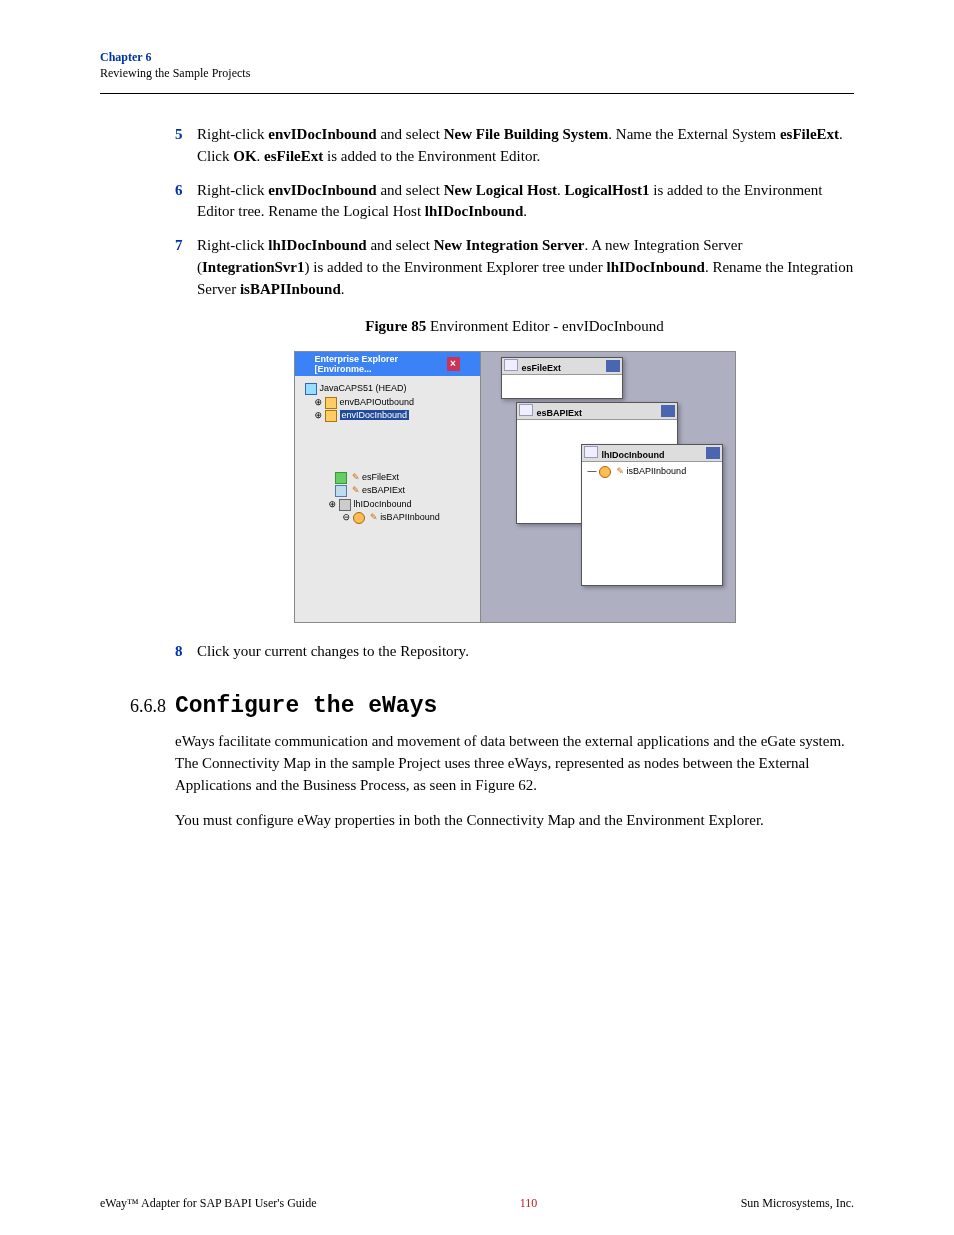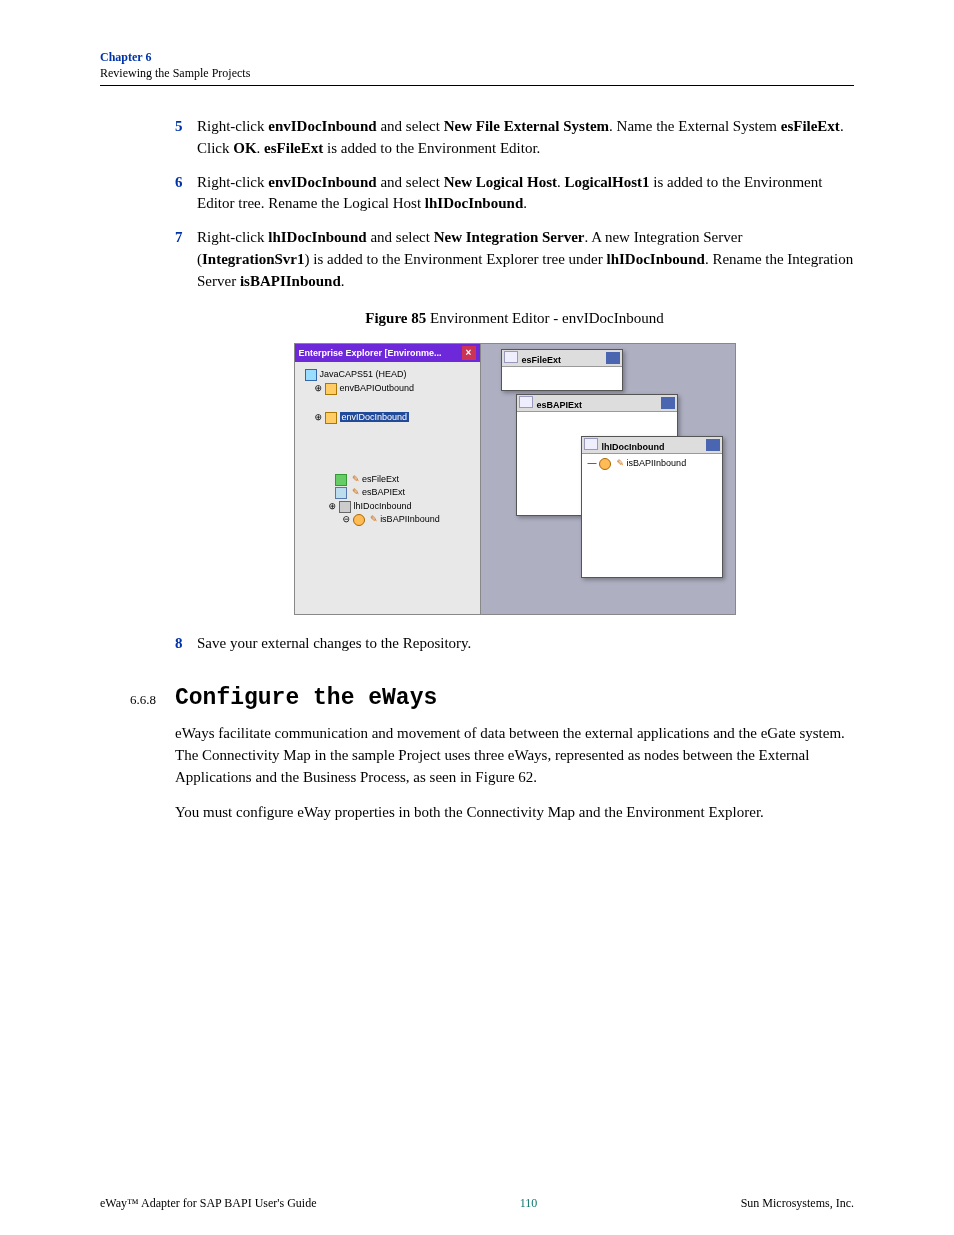--- a/index.html
+++ b/index.html
@@ -13,21 +13,21 @@
   .page {
     padding: 50px 100px 40px 100px;
     box-sizing: border-box;
     min-height: 1235px;
     position: relative;
   }
   .header {
     display: flex;
     justify-content: space-between;
     border-bottom: 1px solid #000;
-    padding-bottom: 4px;
+    padding-bottom: 12px;
     font-size: 12px;
     line-height: 1.3;
   }
   .hleft { text-align: left; }
   .hright { text-align: right; }
   .chapter-link, .section-link { color: #0033aa; font-weight: bold; }
   .content {
     margin-top: 30px;
     margin-left: 75px;
   }
@@ -59,22 +59,22 @@
     background: #aeb0c2;
     border: 1px solid #888;
     position: relative;
     font-family: Arial, Helvetica, sans-serif;
   }
   .exp-panel {
     position: absolute; left: 0; top: 0; width: 185px; height: 100%;
     background: #e8e8e8; border-right: 1px solid #888;
   }
   .exp-title {
-    background: #6d28d9; color: #fff; font-size: 9px; font-weight: bold;
-    padding: 2px 4px; display: flex; justify-content: space-between; align-items: center;
+    background: #3b82f6; color: #fff; font-size: 9px; font-weight: bold;
+    padding: 2px 20px; display: flex; justify-content: space-between; align-items: center;
   }
   .close-x { background:#c35; color:#fff; width:14px; height:14px; font-size:10px; text-align:center; line-height:14px; }
   .tree { font-size: 9px; padding: 6px 4px 4px 10px; color:#000; line-height:1.5; }
   .tree .sel { background:#224a9a; color:#fff; padding:0 2px; }
   .tree .row { white-space: nowrap; }
   .ic { display:inline-block; width:10px; height:10px; margin-right:3px; vertical-align:middle; }
   .ic-db   { background:#9df; border:1px solid #36a; }
   .ic-env  { background:#fc6; border:1px solid #a70; }
   .ic-file { background:#6c6; border:1px solid #393; }
   .ic-fold { background:#bde; border:1px solid #57a; }
@@ -89,49 +89,49 @@
     display:flex; justify-content:space-between; align-items:center; padding:1px 2px;
   }
   .wbox .tbar .lic { display:inline-block; width:12px; height:10px; background:#eef; border:1px solid #99b; margin-right:4px; }
   .wbox .tbar .ric { display:inline-block; width:14px; height:12px; background:#4a66b0; }
   .wbox .inner { font-size:9px; padding:4px 6px; }
 
   .h2row {
     display:flex; align-items:baseline; margin: 30px 0 12px -45px;
     font-family: Georgia, serif;
   }
-  .h2row .secno { font-size:13px; color:#000; width:45px; }
+  .h2row .secno { font-size:18px; color:#000; width:45px; }
   .h2row h2 { margin:0; font-size:23px; font-weight:bold; font-family: Liberation Mono, monospace; }
   .para {
     font-size:15px; line-height:1.45; margin: 0 0 14px 0;
   }
   .footer {
     position:absolute; left:100px; right:100px; bottom:24px;
     display:flex; justify-content:space-between; align-items:center;
     font-size:12px; color:#000;
   }
-  .footer .mid { color:#0f766e; }
+  .footer .mid { color:#b91c1c; }
 </style>
 </head>
 <body>
 
 <div class="page">
   <div class="header">
     <div class="hleft">
       <span class="chapter-link">Chapter 6</span><br>
       <span>Reviewing the Sample Projects</span>
     </div>
   </div>
 
   <div class="content">
 
     <div class="step">
       <div class="num">5</div>
       <div class="txt">
-        <span>Right-click </span><b>envIDocInbound</b><span> and select </span><b>New File External System</b><span>. Name the External System </span><b>esFileExt</b><span>. Click </span><b>OK</b><span>. </span><b>esFileExt</b><span> is added to the Environment Editor.</span>
+        <span>Right-click </span><b>envIDocInbound</b><span> and select </span><b>New File Building System</b><span>. Name the External System </span><b>esFileExt</b><span>. Click </span><b>OK</b><span>. </span><b>esFileExt</b><span> is added to the Environment Editor.</span>
       </div>
     </div>
 
     <div class="step">
       <div class="num">6</div>
       <div class="txt">
         <span>Right-click </span><b>envIDocInbound</b><span> and select </span><b>New Logical Host</b><span>. </span><b>LogicalHost1</b><span> is added to the Environment Editor tree. Rename the Logical Host </span><b>lhIDocInbound</b><span>.</span>
       </div>
     </div>
 
@@ -148,21 +148,21 @@
 
     <div class="figimg">
       <div class="exp-panel">
         <div class="exp-title">
           <span>Enterprise Explorer [Environme...</span>
           <span class="close-x">×</span>
         </div>
         <div class="tree">
           <div class="row"><span class="ic ic-db"></span><span>JavaCAPS51 (HEAD)</span></div>
           <div class="row" style="padding-left:10px;">⊕ <span class="ic ic-env"></span><span>envBAPIOutbound</span></div>
-          <div class="row" style="padding-left:10px;margin-top:16px;">⊕ <span class="ic ic-env"></span><span class="sel">envIDocInbound</span></div>
+          <div class="row" style="padding-left:10px;">⊕ <span class="ic ic-env"></span><span class="sel">envIDocInbound</span></div>
           <div class="row" style="padding-left:30px;margin-top:48px;"><span class="ic ic-file"></span> <span style="color:#c60;">✎</span> <span>esFileExt</span></div>
           <div class="row" style="padding-left:30px;"><span class="ic ic-fold"></span> <span style="color:#c60;">✎</span> <span>esBAPIExt</span></div>
           <div class="row" style="padding-left:24px;">⊕ <span class="ic ic-host"></span><span>lhIDocInbound</span></div>
           <div class="row" style="padding-left:38px;">⊖ <span class="ic ic-srv"></span> <span style="color:#c60;">✎</span> <span>isBAPIInbound</span></div>
         </div>
       </div>
       <div class="canvas">
         <div class="wbox" style="left:20px; top:5px; width:120px; height:40px;">
           <div class="tbar">
               <span><span class="lic"></span><span>esFileExt</span></span>
@@ -180,21 +180,21 @@
               <span><span class="lic"></span><span>lhIDocInbound</span></span>
               <span class="ric"></span>
             </div>
           <div class="inner">— <span class="ic ic-srv"></span> <span style="color:#c60;">✎</span> <span>isBAPIInbound</span></div>
         </div>
       </div>
     </div>
 
     <div class="step">
       <div class="num">8</div>
-      <div class="txt">Save your external changes to the Repository.</div>
+      <div class="txt">Click your current changes to the Repository.</div>
     </div>
 
     <div class="h2row">
       <span class="secno">6.6.8</span>
       <h2>Configure the eWays</h2>
     </div>
 
     <p class="para">eWays facilitate communication and movement of data between the external applications and the eGate system. The Connectivity Map in the sample Project uses three eWays, represented as nodes between the External Applications and the Business Process, as seen in Figure 62.</p>
     <p class="para">You must configure eWay properties in both the Connectivity Map and the Environment Explorer.</p>
 

